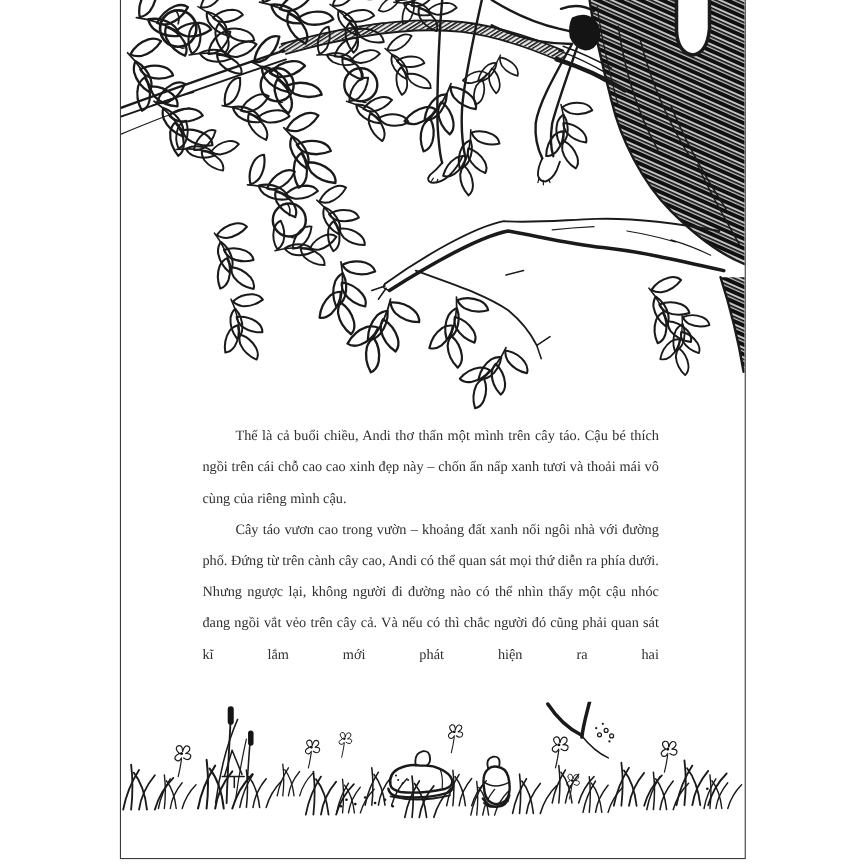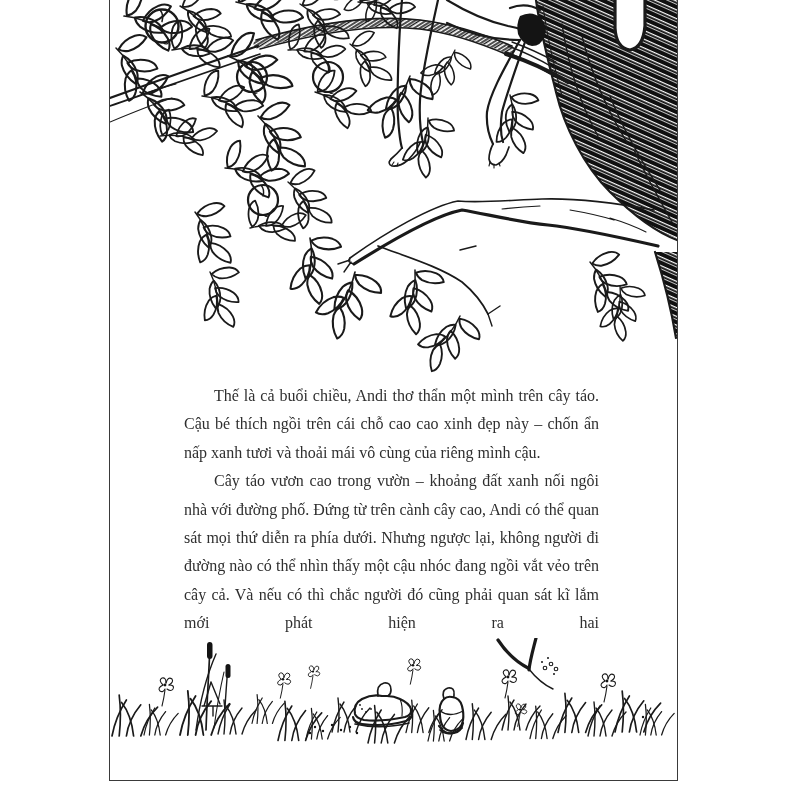--- a/index.html
+++ b/index.html
@@ -10,21 +10,21 @@
   }
   .page-frame{
     position:absolute;left:109px;top:-1px;width:569px;height:782px;
     border:1.5px solid #3a3a3a;box-sizing:border-box;background:#ffffff;
   }
   .illu{position:absolute;left:0;display:block;}
   .illu.tree{top:0;width:100%;height:380px;}
   .illu.grass{top:638px;width:100%;height:116px;}
   .text-block{
     position:absolute;left:74px;top:382px;width:415px;
-    font-size:16px;line-height:28.4px;color:#2f2f2f;
+    font-size:13px;line-height:28.4px;color:#2f2f2f;
     text-align:justify;
   }
   .text-block p{margin:0;text-indent:30px;}
   .text-block p.cont{text-align-last:justify;}
   svg.ink{stroke:#1a1a1a;fill:none;stroke-linecap:round;stroke-linejoin:round;}
   .w1{stroke-width:1.1}.w13{stroke-width:1.4}.w16{stroke-width:1.7}
   .w2{stroke-width:2.2}.w3{stroke-width:3.2}.w4{stroke-width:4.2}
   .fillink{fill:#141414;stroke:none;}
   .white{fill:#ffffff;}
 </style>

